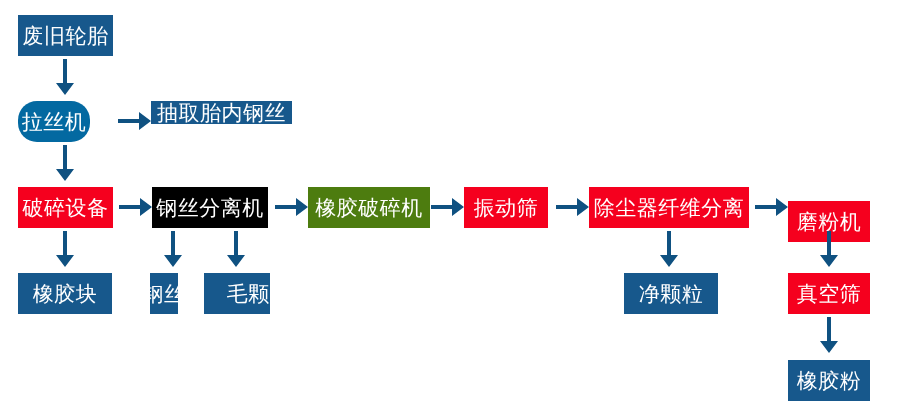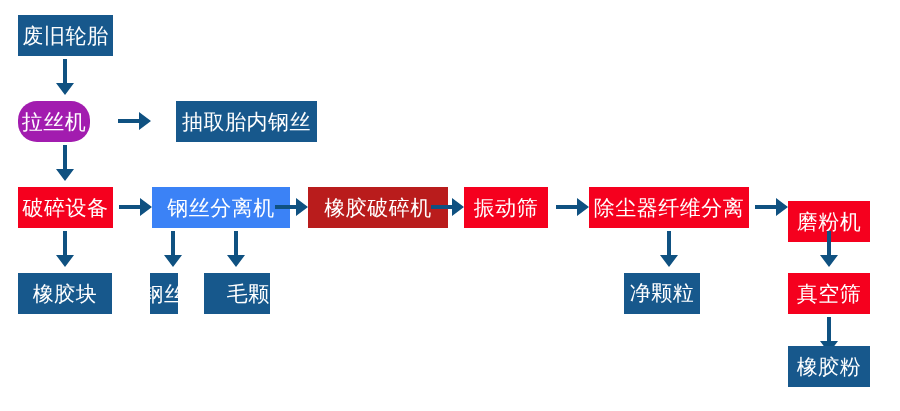--- a/index.html
+++ b/index.html
@@ -51,61 +51,61 @@
   <div class="node blue" style="left: 18px; top: 15px; width: 95px; height: 41px; background: rgb(23, 88, 140);">
     <span>废旧轮胎</span>
   </div>
 
   <span class="arrow" style="left:52px; top:59px;">
     <svg width="26" height="38" viewBox="0 0 26 38" aria-hidden="true">
       <path d="M11 0 h4 v24 h7 l-9 12 l-9 -12 h7 z" fill="#0f5181"></path>
     </svg>
   </span>
 
-  <div class="node red" style="left: 18px; top: 101px; width: 72px; height: 41px; background: #a21caf; border-radius: 19px;">
+  <div class="node red" style="left: 18px; top: 101px; width: 72px; height: 41px; background: #0369a1; border-radius: 19px;">
     <span>拉丝机</span>
   </div>
 
   <span class="arrow" style="left:118px; top:108px;">
     <svg width="33" height="26" viewBox="0 0 33 26" aria-hidden="true">
       <path d="M0 11 h21 v-7 l12 9 l-12 9 v-7 h-21 z" fill="#0f5181"></path>
     </svg>
   </span>
 
-  <div class="node blue" style="left: 151px; top: 101px; width: 141px; height: 41px; background: rgb(23, 88, 140); margin-left: 25px;">
+  <div class="node blue" style="left: 151px; top: 101px; width: 141px; height: 23px; background: rgb(23, 88, 140);">
     <span>抽取胎内钢丝</span>
   </div>
 
   <span class="arrow" style="left:52px; top:145px;">
     <svg width="26" height="38" viewBox="0 0 26 38" aria-hidden="true">
       <path d="M11 0 h4 v24 h7 l-9 12 l-9 -12 h7 z" fill="#0f5181"></path>
     </svg>
   </span>
 
   <div class="node red" style="left: 18px; top: 187px; width: 95px; height: 41px; background: rgb(245, 0, 30);">
     <span>破碎设备</span>
   </div>
 
   <span class="arrow" style="left:119px; top:194px;">
     <svg width="33" height="26" viewBox="0 0 33 26" aria-hidden="true">
       <path d="M0 11 h21 v-7 l12 9 l-12 9 v-7 h-21 z" fill="#0f5181"></path>
     </svg>
   </span>
 
-  <div class="node red" style="left: 152px; top: 187px; width: 138px; height: 41px; background: #3b82f6;">
+  <div class="node red" style="left: 152px; top: 187px; width: 116px; height: 41px; background: #000000;">
     <span>钢丝分离机</span>
   </div>
 
   <span class="arrow" style="left:275px; top:194px;">
     <svg width="33" height="26" viewBox="0 0 33 26" aria-hidden="true">
       <path d="M0 11 h21 v-7 l12 9 l-12 9 v-7 h-21 z" fill="#0f5181"></path>
     </svg>
   </span>
 
-  <div class="node red" style="left: 308px; top: 187px; width: 140px; height: 41px; background: #b91c1c;">
+  <div class="node red" style="left: 308px; top: 187px; width: 122px; height: 41px; background: #4d7c0f;">
     <span>橡胶破碎机</span>
   </div>
 
   <span class="arrow" style="left:431px; top:194px;">
     <svg width="33" height="26" viewBox="0 0 33 26" aria-hidden="true">
       <path d="M0 11 h21 v-7 l12 9 l-12 9 v-7 h-21 z" fill="#0f5181"></path>
     </svg>
   </span>
 
   <div class="node red" style="left: 464px; top: 187px; width: 84px; height: 41px; background: rgb(245, 0, 30);">
@@ -167,31 +167,31 @@
   </div>
 
   <div class="node blue" style="left: 150px; top: 273px; width: 28px; height: 41px; background: rgb(23, 88, 140);">
     <span>钢丝</span>
   </div>
 
   <div class="node blue" style="left: 204px; top: 273px; width: 66px; height: 41px; background: rgb(23, 88, 140); padding-left: 44px;">
     <span>毛颗粒</span>
   </div>
 
-  <div class="node blue" style="left: 624px; top: 273px; width: 76px; height: 41px; background: rgb(23, 88, 140); font-family: Liberation Serif, serif;">
+  <div class="node blue" style="left: 624px; top: 273px; width: 94px; height: 41px; background: rgb(23, 88, 140);">
     <span>净颗粒</span>
   </div>
 
   <div class="node red" style="left: 788px; top: 273px; width: 82px; height: 41px; background: rgb(245, 0, 30);">
     <span>真空筛</span>
   </div>
 
   <span class="arrow" style="left:816px; top:317px;">
     <svg width="26" height="38" viewBox="0 0 26 38" aria-hidden="true">
       <path d="M11 0 h4 v24 h7 l-9 12 l-9 -12 h7 z" fill="#0f5181"></path>
     </svg>
   </span>
 
-  <div class="node blue" style="left: 788px; top: 346px; width: 82px; height: 41px; background: rgb(23, 88, 140);">
+  <div class="node blue" style="left: 788px; top: 360px; width: 82px; height: 41px; background: rgb(23, 88, 140);">
     <span>橡胶粉</span>
   </div>
 
 </div>
 
 </body></html>

